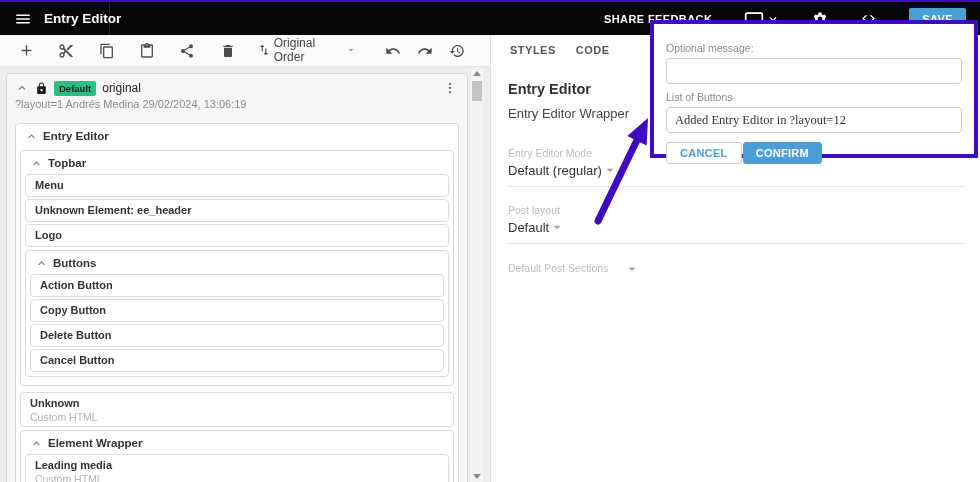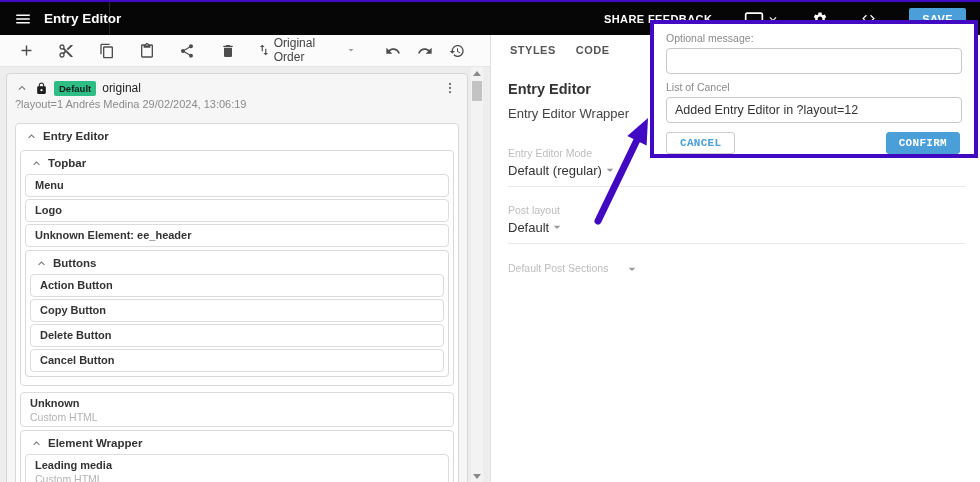--- a/index.html
+++ b/index.html
@@ -78,25 +78,25 @@
   .field { margin-bottom: 17px; }
   .field-label { font-size: 10.5px; color: #bdbdbd; margin-bottom: 3px; }
   .field-value-row { display: flex; align-items: flex-end; justify-content: flex-start;
     border-bottom: 1px solid #e8e8e8; padding-bottom: 8px; cursor: pointer; }
   .field-value { font-size: 13px; color: #333; }
   .field.no-line .field-value-row { border-bottom: none; padding-bottom: 0; gap: 16px; }
   .caret svg { fill: #9a9a9a; display: block; }
   
   .dialog { position: absolute; left: 650px; top: 20px; width: 328px; height: 138px;
     background: #fff; border: 4px solid #4109c2; z-index: 70; padding: 6px 12px 8px; }
-  .dlg-label { font-size: 10.5px; color: #8a8a8a; line-height: 13px; margin: 2px 0 3px; }
+  .dlg-label { font-size: 10.5px; color: #8a8a8a; line-height: 13px; margin: 12px 0 3px; }
   .dlg-input { width: 100%; height: 26px; border: 1px solid #c9c9c9; border-radius: 4px;
-    font-family: Liberation Sans, sans-serif; font-size: 12.5px; color: #333; padding: 0 8px; outline: none; }
+    font-family: Liberation Serif, serif; font-size: 12.5px; color: #333; padding: 0 8px; outline: none; }
   .dlg-label2 { margin-top: 7px; }
-  .dlg-actions { margin-top: 9px; display: flex; justify-content: space-between; gap: 10px; padding-right: 2px; font-family: Liberation Mono, monospace; }
+  .dlg-actions { margin-top: 9px; display: flex; justify-content: flex-start; gap: 1px; padding-right: 2px; }
   .btn-cancel { background: #fff; border: 1px solid #ccc; border-radius: 3px; color: #4a9fd8;
     font-family: inherit; font-size: 11px; font-weight: bold; letter-spacing: .3px;
     padding: 4px 13px; cursor: pointer; }
   .btn-confirm { background: #4a9fd8; border: 1px solid #4a9fd8; border-radius: 3px; color: #fff;
     font-family: inherit; font-size: 11px; font-weight: bold; letter-spacing: .3px;
     padding: 4px 12px; cursor: pointer; }
   
   .arrow-overlay { position: absolute; left: 0; top: 0; z-index: 60; pointer-events: none; }
 </style>
 </head>
@@ -251,24 +251,24 @@
                   <svg width="13" height="13" viewBox="0 0 24 24">
                       <path d="M7.41 15.41L12 10.83l4.59 4.58L18 14l-6-6-6 6z"></path>
                     </svg>
                 </span>
                 <span>Topbar</span>
               </div>
               <div class="leaf">
                 <div class="leaf-title">Menu</div>
               </div>
               <div class="leaf">
+                <div class="leaf-title">Unknown Element: ee_header</div>
+              </div>
+              <div class="leaf">
                 <div class="leaf-title">Logo</div>
-              </div>
-              <div class="leaf">
-                <div class="leaf-title">Unknown Element: ee_header</div>
               </div>
 
               <div class="group-box">
                 <div class="group-label">
                   <span class="chev">
                     <svg width="13" height="13" viewBox="0 0 24 24">
                         <path d="M7.41 15.41L12 10.83l4.59 4.58L18 14l-6-6-6 6z"></path>
                       </svg>
                   </span>
                   <span>Buttons</span>
@@ -367,21 +367,21 @@
           </span>
         </div>
       </div>
     </div>
   </div>
 </div>
 
 <div class="dialog">
   <div class="dlg-label">Optional message:</div>
   <input class="dlg-input" type="text" value="" style="">
-  <div class="dlg-label dlg-label2">List of Cancel</div>
+  <div class="dlg-label dlg-label2">List of Buttons</div>
   <input class="dlg-input" type="text" value="Added Entry Editor in ?layout=12" style="">
   <div class="dlg-actions">
     <button class="btn-cancel">CANCEL</button>
     <button class="btn-confirm">CONFIRM</button>
   </div>
 </div>
 
 <svg class="arrow-overlay" width="980" height="482" viewBox="0 0 980 482">
   <line x1="598" y1="221" x2="637" y2="140" stroke="#4109c2" stroke-width="7" stroke-linecap="round"></line>
   <polygon points="648,118 646.6,145.5 627.3,136.1" fill="#4109c2"></polygon>

